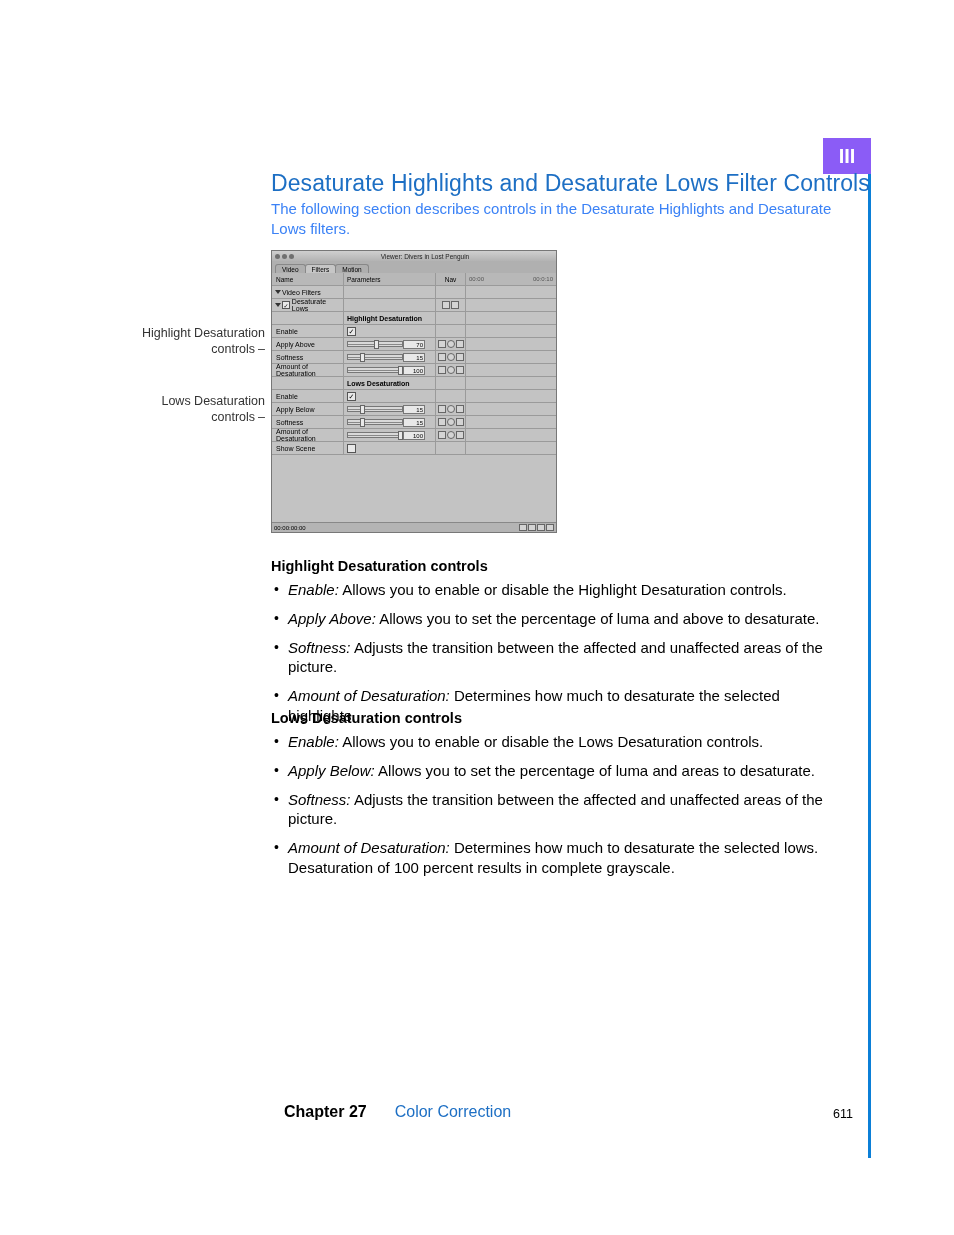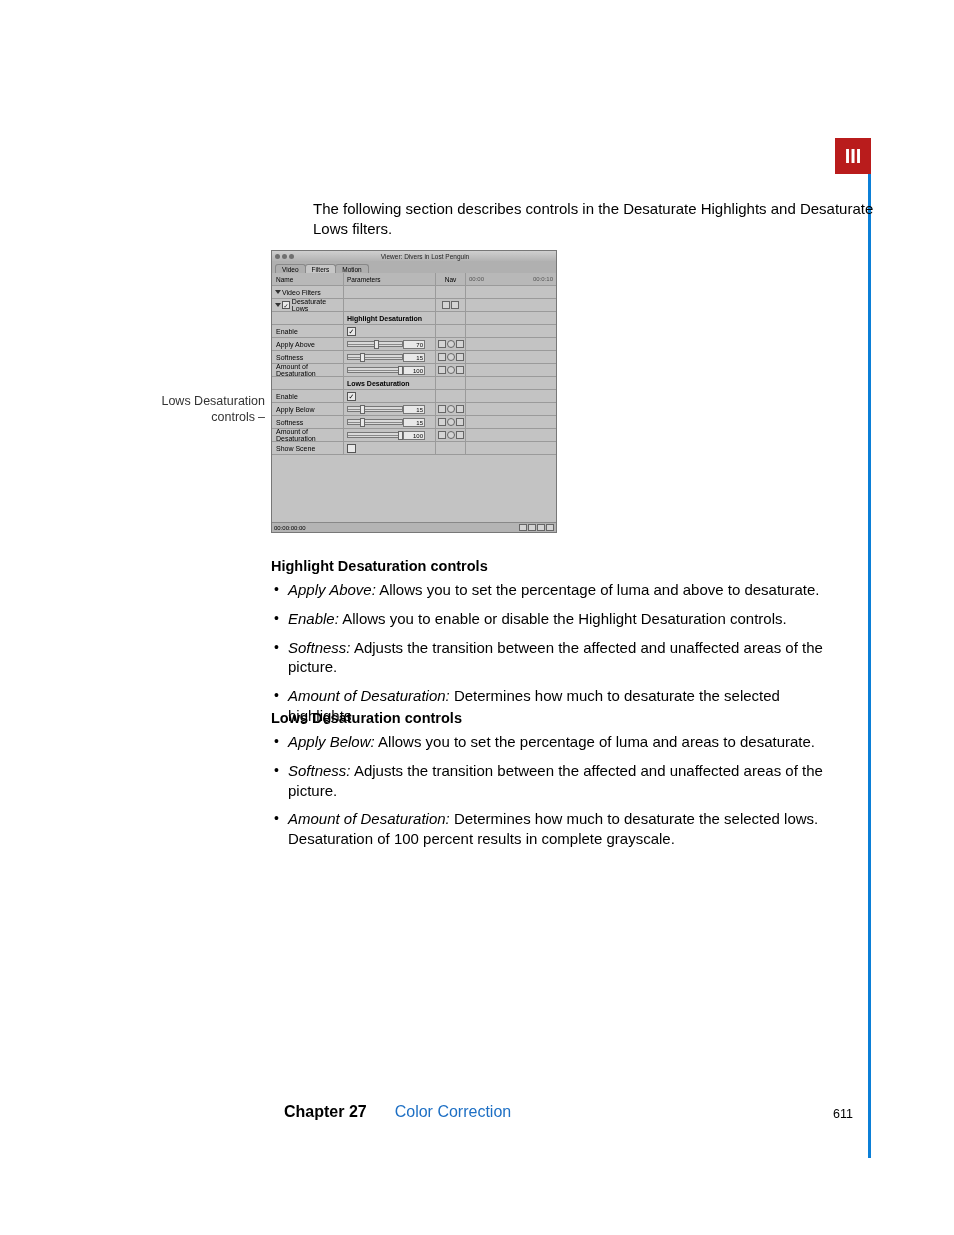--- a/index.html
+++ b/index.html
@@ -1,25 +1,25 @@
 <!DOCTYPE html>
 <html><head>
 <meta charset="utf-8">
 <style>
   * { box-sizing: border-box; margin: 0; padding: 0; }
   html, body { width: 954px; background: #fff; font-family: "Myriad Pro","Lucida Grande","Helvetica Neue",Arial,sans-serif; color: #000; }
   .page { position: relative; width: 954px; height: 1235px; }
 
   
-  .part-tab { position: absolute; top: 138px; right: 83px; width: 36px; height: 36px; background: #b91c1c; color:#fff; font-weight: 700; font-size: 20px; display:flex; align-items:center; justify-content:center; }
+  .part-tab { position: absolute; top: 138px; right: 83px; width: 48px; height: 36px; background: #8b5cf6; color:#fff; font-weight: 700; font-size: 20px; display:flex; align-items:center; justify-content:center; }
   .part-stripe{ position:absolute; top:138px; right:83px; width:3px; height:1020px; background:#0b7fd7; }
 
   
   .h1 { position:absolute; left:271px; top:170px; font-size:23px; color:#1d6fc4; font-weight:400; letter-spacing:.1px; }
-  .intro{ position:absolute; left:271px; top:199px; width:580px; font-size:15px; line-height:1.35; color:#000000;margin-left:42px; }
+  .intro{ position:absolute; left:271px; top:199px; width:580px; font-size:15px; line-height:1.35; color:#3b82f6; }
 
   
   .callout  { position:absolute; font-size:12.5px; color:#333; text-align:right; line-height:1.25; }
   .callout .dash{ padding-left:3px; }
   #cl-hi    { left:100px; top:326px; width:165px; }
   #cl-lo    { left:120px; top:394px; width:145px; }
 
   
   .shot { position:absolute; left:271px; top:250px; width:286px; height:283px; background:#bcbcbc; border:1px solid #777; font-size:7px; color:#000; }
   .shot .titlebar{ height:10px; background:linear-gradient(#cfcfcf,#b3b3b3); display:flex; align-items:center; }
@@ -69,22 +69,26 @@
   .pg-footer .ct{ color:#1d6fc4;text-align:right; }
   .pg-num{ position:absolute; right:101px; bottom:114px; font-weight:400; font-size:12.5px; }
 </style>
 </head>
 <body>
 
 <div class="page">
   <div class="part-stripe"></div>
   <div class="part-tab">III</div>
 
+  <div class="h1">Desaturate Highlights and Desaturate Lows Filter Controls</div>
   <div class="intro">The following section describes controls in the Desaturate Highlights and Desaturate Lows filters.</div>
 
+  <div id="cl-hi" class="callout">
+    <span>Highlight Desaturation controls</span><span class="dash">–</span>
+  </div>
   <div id="cl-lo" class="callout">
     <span>Lows Desaturation controls</span><span class="dash">–</span>
   </div>
 
   <div class="shot">
     <div class="titlebar">
       <div class="traffic">
           <span></span>
           <span></span>
           <span></span>
@@ -260,28 +264,29 @@
           <span></span>
           <span></span>
           <span></span>
           <span></span>
         </div>
     </div>
   </div>
 
   <div id="sh-hi" class="section-head">Highlight Desaturation controls</div>
   <ul id="ul-hi" class="bullets">
+      <li><em>Enable:</em>  <span>Allows you to enable or disable the Highlight Desaturation controls.</span></li>
       <li><em>Apply Above:</em>  <span>Allows you to set the percentage of luma and above to desaturate.</span></li>
-      <li><em>Enable:</em>  <span>Allows you to enable or disable the Highlight Desaturation controls.</span></li>
       <li><em>Softness:</em>  <span>Adjusts the transition between the affected and unaffected areas of the picture.</span></li>
       <li><em>Amount of Desaturation:</em>  <span>Determines how much to desaturate the selected highlights.</span></li>
     </ul>
 
   <div id="sh-lo" class="section-head">Lows Desaturation controls</div>
   <ul id="ul-lo" class="bullets">
+      <li><em>Enable:</em>  <span>Allows you to enable or disable the Lows Desaturation controls.</span></li>
       <li><em>Apply Below:</em>  <span>Allows you to set the percentage of luma and areas to desaturate.</span></li>
       <li><em>Softness:</em>  <span>Adjusts the transition between the affected and unaffected areas of the picture.</span></li>
       <li><em>Amount of Desaturation:</em>  <span>Determines how much to desaturate the selected lows. Desaturation of 100 percent results in complete grayscale.</span></li>
     </ul>
 
   <div class="pg-footer">
     <span class="ch">Chapter 27</span>
     <span class="ct">Color Correction</span>
   </div>
   <div class="pg-num">611</div>

